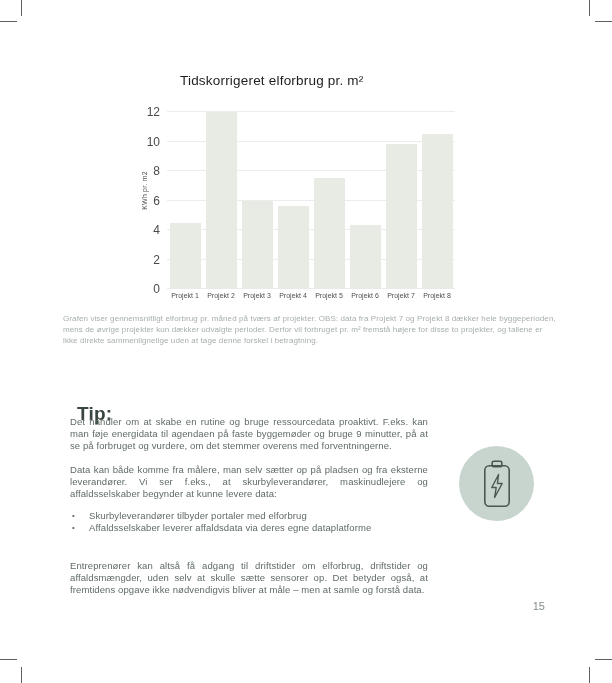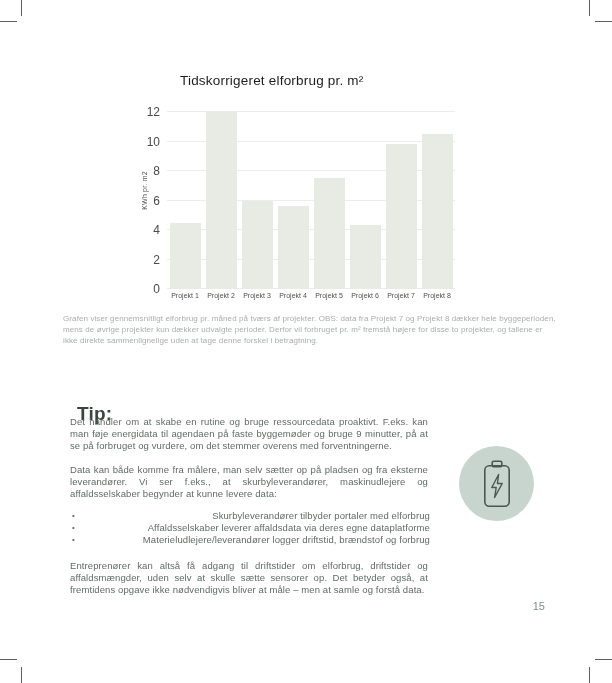--- a/index.html
+++ b/index.html
@@ -54,21 +54,21 @@
     font-size:9.5px;line-height:12.2px;color:#5f6b64;
     text-align:justify;letter-spacing:.1px;
   }
   .p1{top:416px;}
   .p2{top:464px;}
   .p3{top:560px;}
   .bullet-list{
     position:absolute;left:70px;top:510px;width:360px;margin:0;padding:0;
     list-style:none;font-size:9.5px;line-height:11.8px;color:#5f6b64;letter-spacing:.1px;
   }
-  .bullet-list li{position:relative;padding-left:19px;text-align:right;}
+  .bullet-list li{position:relative;padding-left:19px;}
   .bullet-list li::before{
     content:"\2022";position:absolute;left:2px;top:0;font-size:8px;color:#5f6b64;
   }
 
   
   .icon-circle{
     position:absolute;left:459px;top:446px;width:75px;height:75px;border-radius:50%;
     background:var(--circle-color,#c8d5ce);display:flex;align-items:center;justify-content:center;
   }
   .icon-circle svg{display:block;}
@@ -150,21 +150,20 @@
   </div>
 
   <p class="caption">Grafen viser gennemsnitligt elforbrug pr. måned på tværs af projekter. OBS: data fra Projekt 7 og Projekt 8 dækker hele byggeperioden, mens de øvrige projekter kun dækker udvalgte perioder. Derfor vil forbruget pr. m² fremstå højere for disse to projekter, og tallene er ikke direkte sammenlignelige uden at tage denne forskel i betragtning.</p>
 
   <h3 class="tip-heading">Tip:</h3>
   <p class="body-par p1">Det handler om at skabe en rutine og bruge ressourcedata proaktivt. F.eks. kan man føje energidata til agendaen  på faste byggemøder og bruge 9 minutter, på at se på forbruget og vurdere, om det stemmer overens med forventningerne.</p>
   <p class="body-par p2">Data kan både komme fra målere, man selv sætter op på pladsen og fra eksterne leverandører. Vi ser f.eks., at skurbyleverandører, maskinudlejere og affaldsselskaber begynder at kunne levere data:</p>
   <ul class="bullet-list">
     <li>Skurbyleverandører tilbyder portaler med elforbrug</li>
     <li>Affaldsselskaber leverer affaldsdata via deres egne dataplatforme</li>
-    <li>Materieludlejere/leverandører logger driftstid, brændstof og forbrug</li>
   </ul>
   <p class="body-par p3">Entreprenører kan altså få adgang til driftstider om elforbrug, driftstider og affaldsmængder, uden selv at skulle sætte sensorer op. Det betyder også, at fremtidens opgave ikke nødvendigvis bliver at måle – men at samle og forstå data.</p>
 
   <div class="icon-circle">
     <svg width="30" height="48" viewBox="0 0 30 48" fill="none">
       <rect x="10.2" y="1.2" width="9.6" height="5.5" rx="1.5" stroke="#4b5751" stroke-width="1.6"></rect>
       <rect x="2.8" y="5.8" width="24.4" height="40.4" rx="4.5" stroke="#4b5751" stroke-width="1.6"></rect>
       <path d="M16.6 14.5 L9.8 27.5 H14.2 L12.6 37.5 L20.2 23.5 H15.4 Z" stroke="#4b5751" stroke-width="1.4" stroke-linejoin="round"></path>
     </svg>
   </div>

